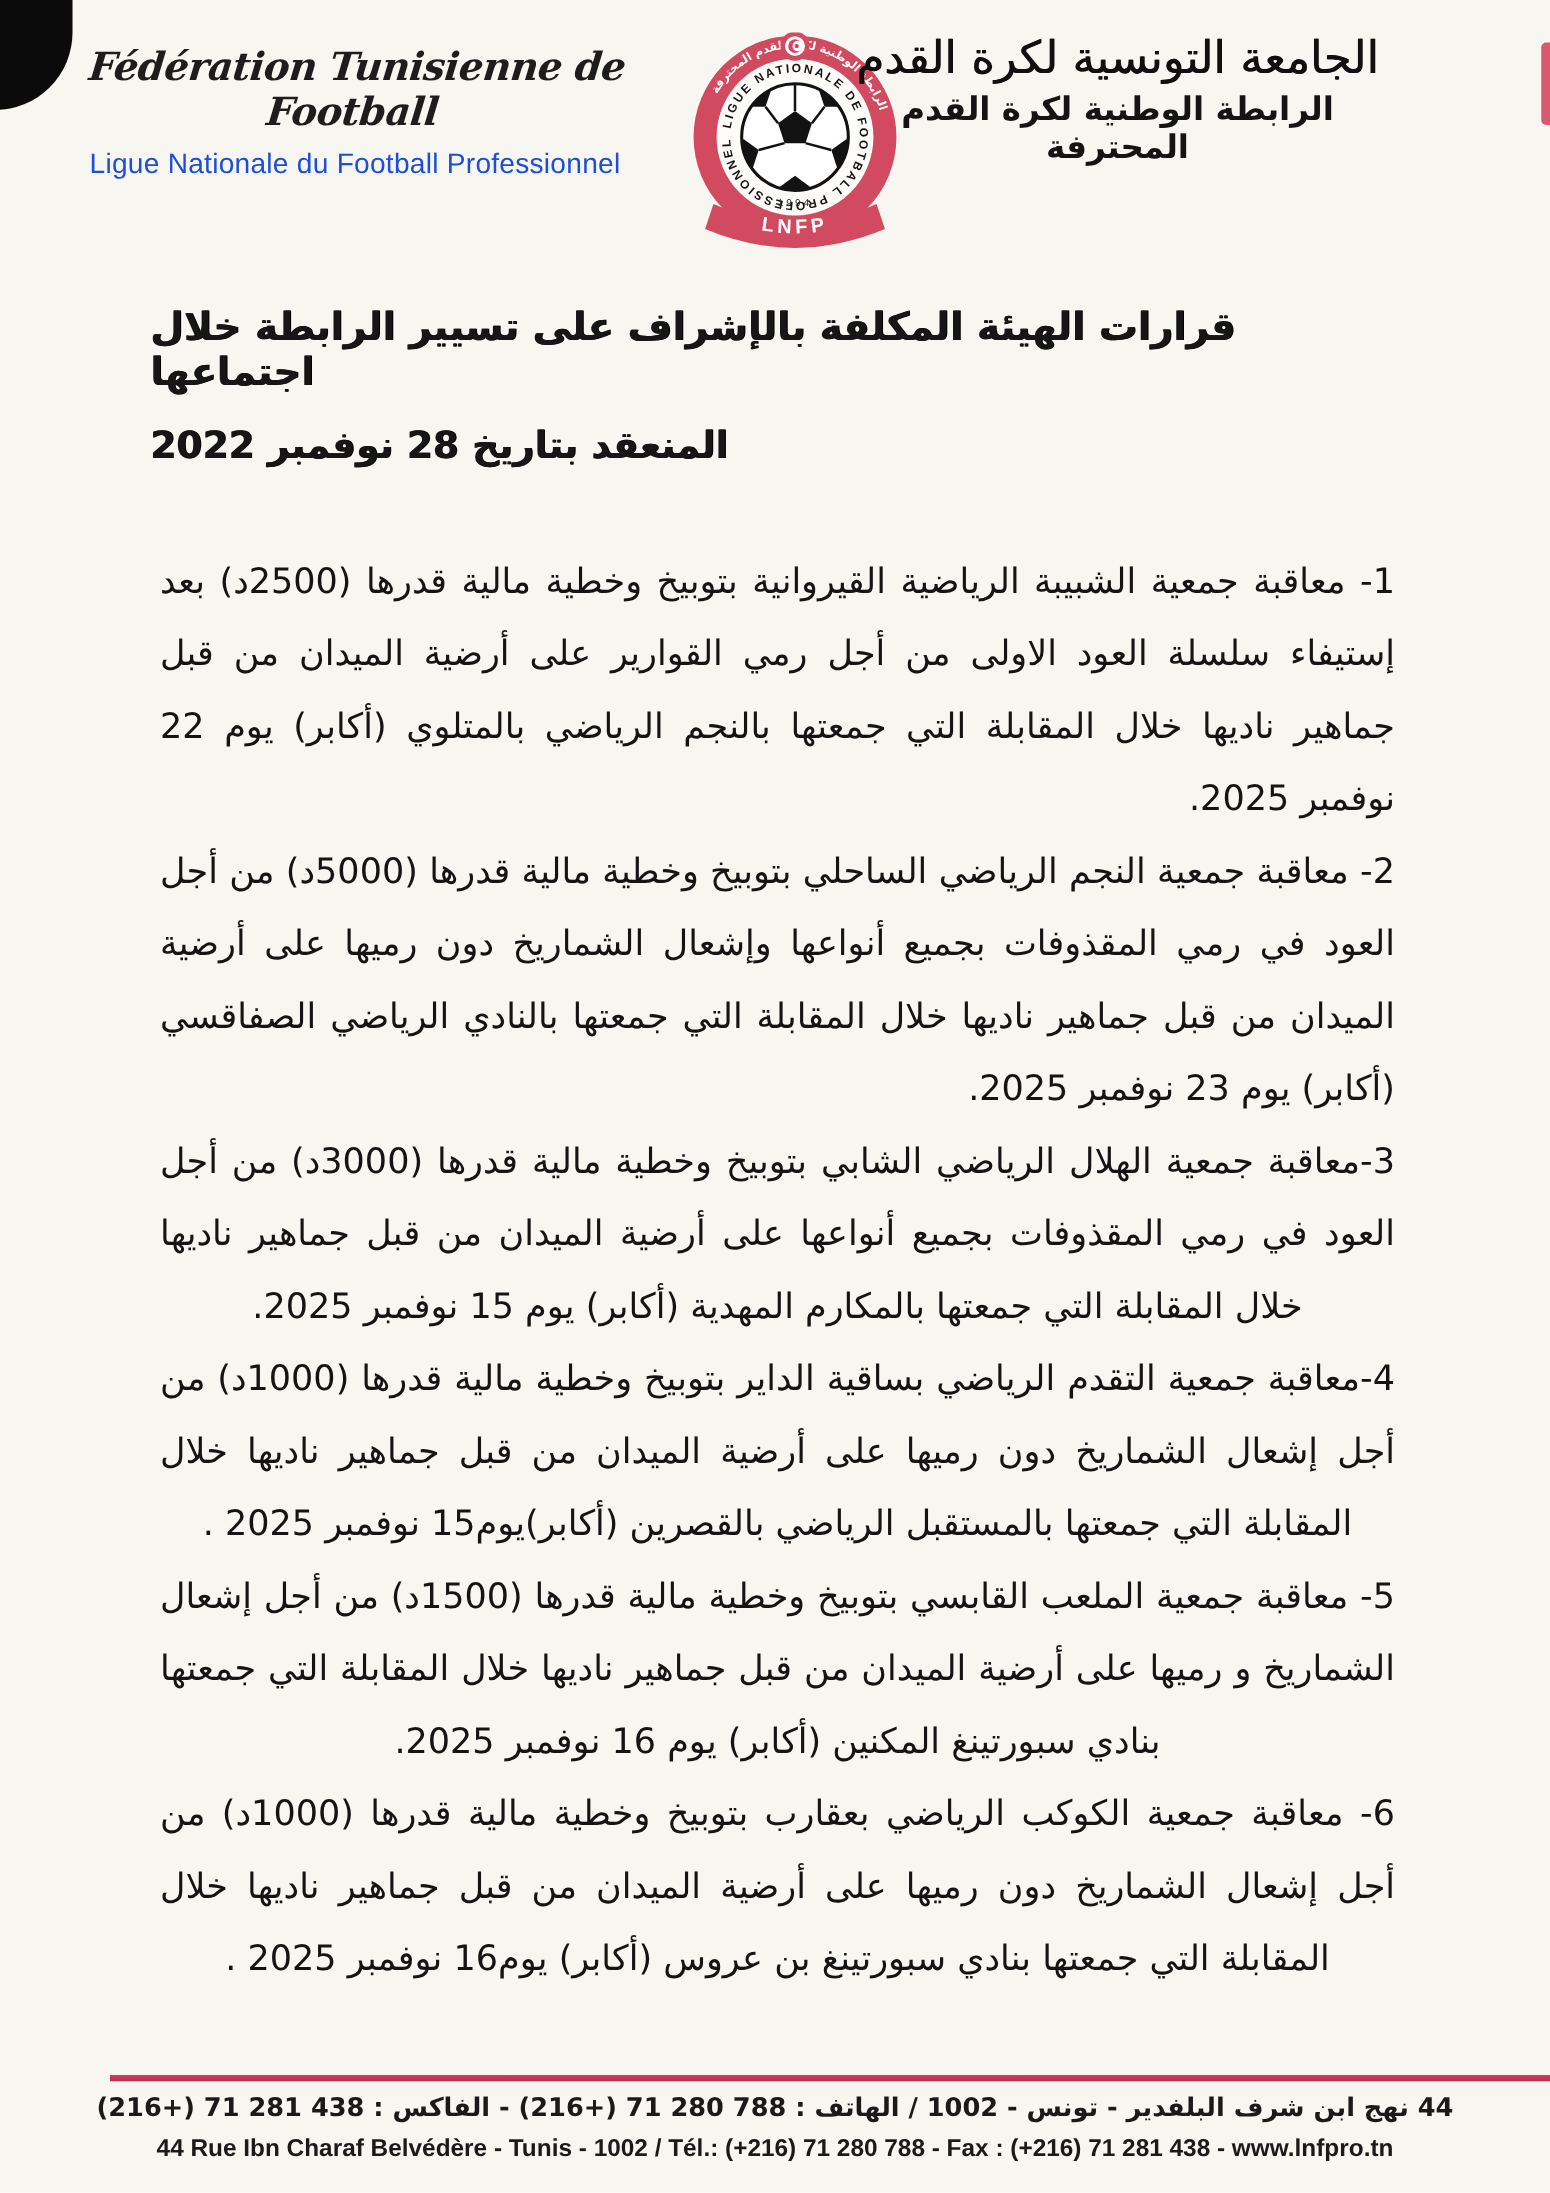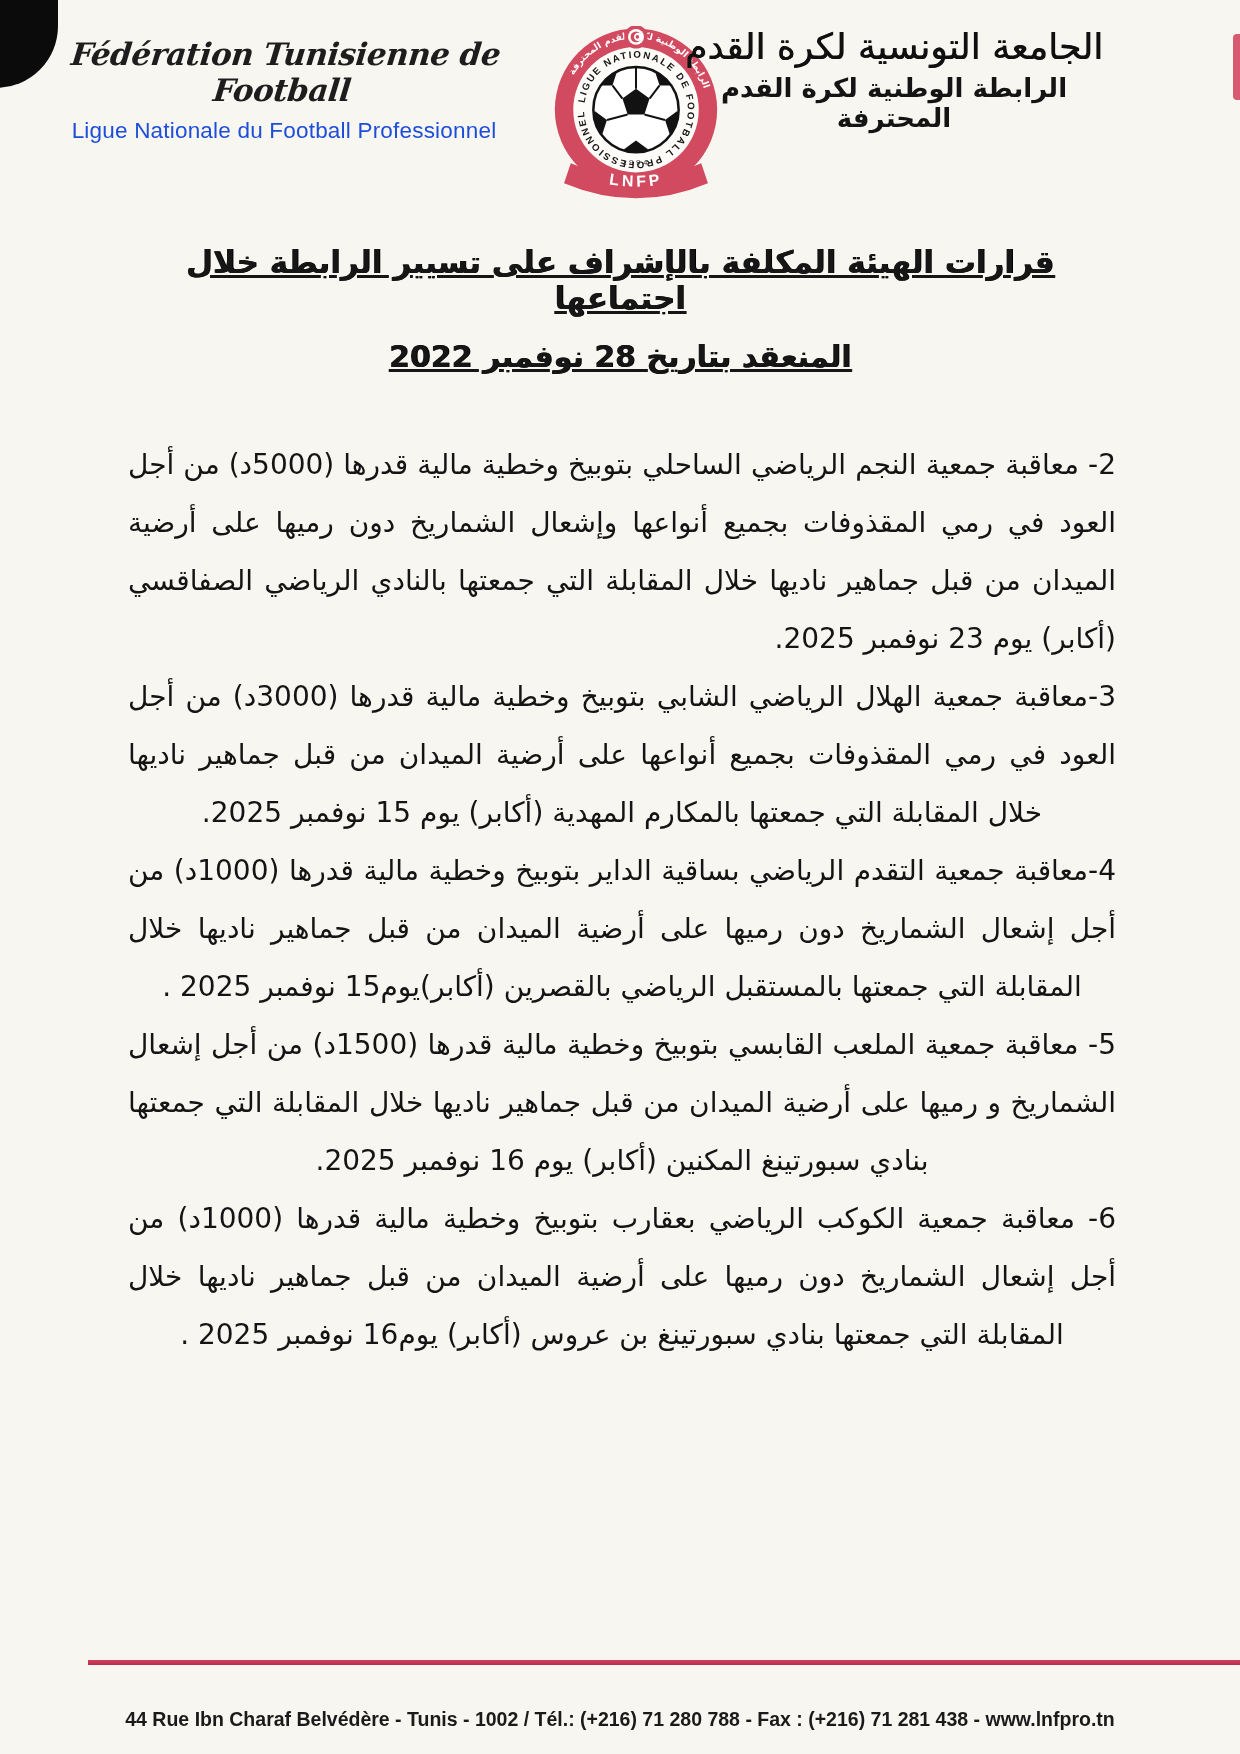--- a/index.html
+++ b/index.html
@@ -19,21 +19,21 @@
   .org-name-fr{
     font-family:"DejaVu Serif",serif;font-style:italic;font-weight:bold;
     font-size:31px;letter-spacing:-0.5px;color:#1d1d1d;transform:skewX(-6deg);
   }
   .org-sub-fr{font-family:"Liberation Sans",sans-serif;font-size:22.5px;color:#1d4ed8;margin-top:10px;letter-spacing:0.2px;}
   .org-ar{position:absolute;right:136px;top:26px;width:420px;text-align:center;direction:rtl;}
   .org-name-ar{font-size:36px;font-weight:normal;color:#101010;text-shadow:0.6px 0 0 #101010;}
   .org-sub-ar{font-size:26px;font-weight:bold;margin-top:6px;color:#141414;}
   .logo{position:absolute;left:552px;top:26px;width:168px;height:174px;}
   
-  .doc-title{position:absolute;left:120px;right:120px;top:244px;text-align:center;direction:rtl;text-decoration:underline;}
+  .doc-title{position:absolute;left:120px;right:120px;top:244px;text-align:left;direction:rtl;}
   .doc-title .l1{font-size:31px;font-weight:bold;text-shadow:0.8px 0 0 #000;letter-spacing:0.5px;}
   .doc-title .l2{font-size:30px;font-weight:bold;text-shadow:0.8px 0 0 #000;margin-top:23px;}
   
   .body{position:absolute;right:124px;left:128px;top:436px;direction:rtl;}
   .decision{
     margin:0;font-size:28px;line-height:58px;text-align:justify;color:#141414;
   }
   .last-right{text-align-last:right;}
   .last-center{text-align-last:center;}
   
@@ -118,23 +118,25 @@
     <div class="org-name-ar">الجامعة التونسية لكرة القدم</div>
     <div class="org-sub-ar">الرابطة الوطنية لكرة القدم المحترفة</div>
   </div>
 
   <div class="doc-title">
     <div class="l1">قرارات الهيئة المكلفة بالإشراف على تسيير الرابطة خلال اجتماعها</div>
     <div class="l2">المنعقد بتاريخ 28 نوفمبر 2022</div>
   </div>
 
   <main class="body">
+    <p class="decision last-right">1- معاقبة جمعية الشبيبة الرياضية القيروانية بتوبيخ وخطية مالية قدرها (2500د) بعد إستيفاء سلسلة العود الاولى من أجل رمي القوارير على أرضية الميدان من قبل جماهير ناديها خلال المقابلة التي جمعتها بالنجم الرياضي بالمتلوي (أكابر) يوم 22 نوفمبر 2025.</p>
     <p class="decision last-right">2- معاقبة جمعية النجم الرياضي الساحلي بتوبيخ وخطية مالية قدرها (5000د) من أجل العود في رمي المقذوفات بجميع أنواعها وإشعال الشماريخ دون رميها على أرضية الميدان من قبل جماهير ناديها خلال المقابلة التي جمعتها بالنادي الرياضي الصفاقسي (أكابر) يوم 23 نوفمبر 2025.</p>
     <p class="decision last-center">3-معاقبة جمعية الهلال الرياضي الشابي بتوبيخ وخطية مالية قدرها (3000د) من أجل العود في رمي المقذوفات بجميع أنواعها على أرضية الميدان من قبل جماهير ناديها خلال المقابلة التي جمعتها بالمكارم المهدية (أكابر) يوم 15 نوفمبر 2025.</p>
     <p class="decision last-center">4-معاقبة جمعية التقدم الرياضي بساقية الداير بتوبيخ وخطية مالية قدرها (1000د) من أجل إشعال الشماريخ دون رميها على أرضية الميدان من قبل جماهير ناديها خلال المقابلة التي جمعتها بالمستقبل الرياضي بالقصرين (أكابر)يوم15 نوفمبر 2025 .</p>
     <p class="decision last-center">5- معاقبة جمعية الملعب القابسي بتوبيخ وخطية مالية قدرها (1500د) من أجل إشعال الشماريخ و رميها على أرضية الميدان من قبل جماهير ناديها خلال المقابلة التي جمعتها بنادي سبورتينغ المكنين (أكابر) يوم 16 نوفمبر 2025.</p>
     <p class="decision last-center">6- معاقبة جمعية الكوكب الرياضي بعقارب بتوبيخ وخطية مالية قدرها (1000د) من أجل إشعال الشماريخ دون رميها على أرضية الميدان من قبل جماهير ناديها خلال المقابلة التي جمعتها بنادي سبورتينغ بن عروس (أكابر) يوم16 نوفمبر 2025 .</p>
   </main>
 
   <div class="footer-rule"></div>
+  <div class="addr-ar">44 نهج ابن شرف البلفدير - تونس - 1002 / الهاتف : 788 280 71 (+216) - الفاكس : 438 281 71 (+216)</div>
   <div class="addr-fr">44 Rue Ibn Charaf Belvédère - Tunis - 1002 / Tél.: (+216) 71 280 788 - Fax : (+216) 71 281 438 - www.lnfpro.tn</div>
 
 </div>
 
 </body></html>

